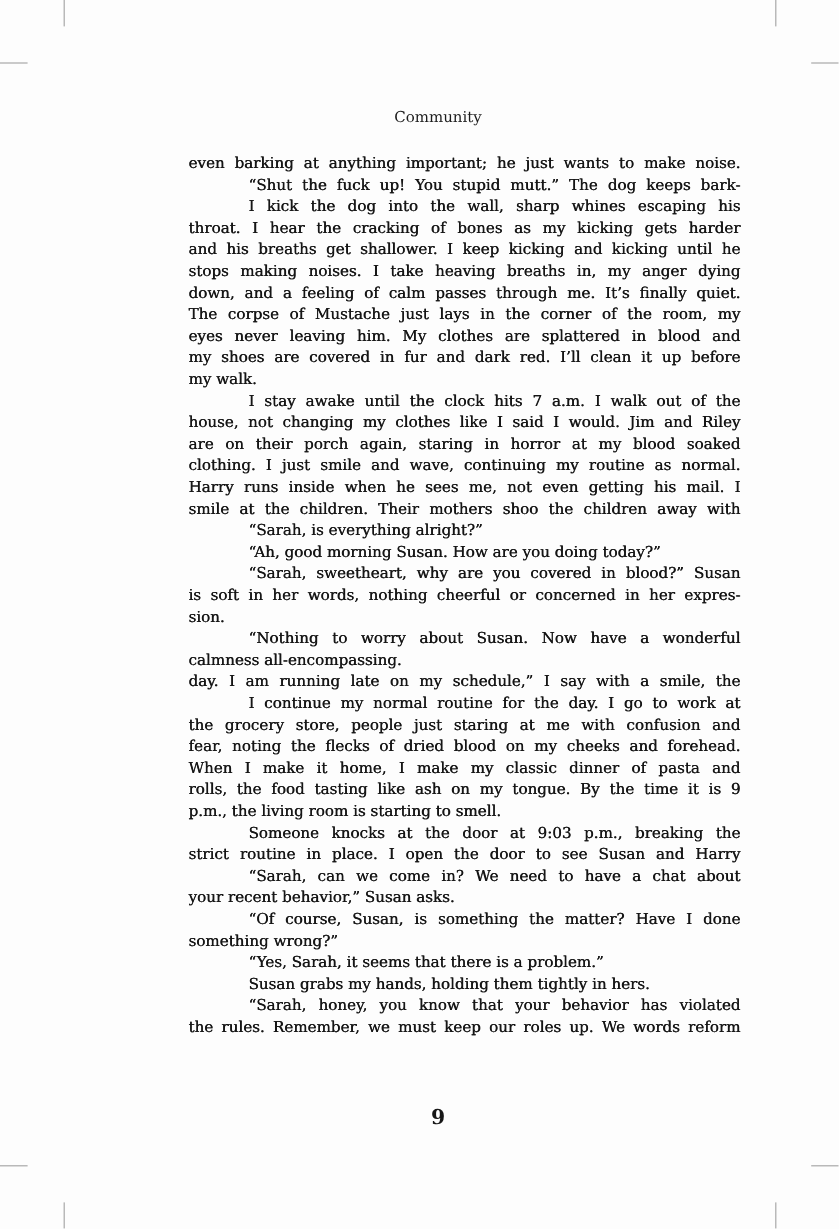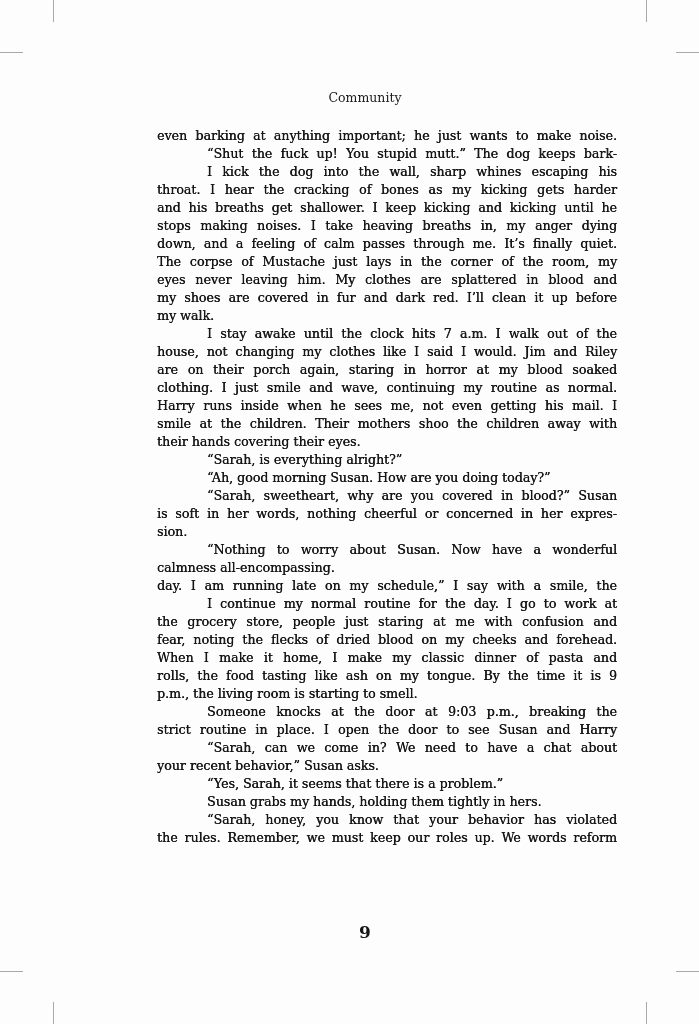--- a/index.html
+++ b/index.html
@@ -108,21 +108,20 @@
         <div class="line j">my shoes are covered in fur and dark red. I’ll clean it up before</div>
         <div class="line">my walk.</div>
       </div>
       <div class="para">
         <div class="line j indent">I stay awake until the clock hits 7 a.m. I walk out of the</div>
         <div class="line j">house, not changing my clothes like I said I would. Jim and Riley</div>
         <div class="line j">are on their porch again, staring in horror at my blood soaked</div>
         <div class="line j">clothing. I just smile and wave, continuing my routine as normal.</div>
         <div class="line j">Harry runs inside when he sees me, not even getting his mail. I</div>
         <div class="line j">smile at the children. Their mothers shoo the children away with</div>
-        <div class="line">their hands covering their eyes.</div>
       </div>
       <div class="para">
         <div class="line indent">“Sarah, is everything alright?”</div>
       </div>
       <div class="para">
         <div class="line indent">“Ah, good morning Susan. How are you doing today?”</div>
       </div>
       <div class="para">
         <div class="line j indent">“Sarah, sweetheart, why are you covered in blood?” Susan</div>
         <div class="line j">is soft in her words, nothing cheerful or concerned in her expres-</div>
@@ -143,20 +142,24 @@
       </div>
       <div class="para">
         <div class="line j indent">Someone knocks at the door at 9:03 p.m., breaking the</div>
         <div class="line j">strict routine in place. I open the door to see Susan and Harry</div>
       </div>
       <div class="para">
         <div class="line j indent">“Sarah, can we come in? We need to have a chat about</div>
         <div class="line">your recent behavior,” Susan asks.</div>
       </div>
       <div class="para">
+        <div class="line j indent">“Of course, Susan, is something the matter? Have I done</div>
+        <div class="line">something wrong?”</div>
+      </div>
+      <div class="para">
         <div class="line indent">“Yes, Sarah, it seems that there is a problem.”</div>
       </div>
       <div class="para">
         <div class="line indent">Susan grabs my hands, holding them tightly in hers.</div>
       </div>
       <div class="para">
         <div class="line j indent">“Sarah, honey, you know that your behavior has violated</div>
         <div class="line j">the rules. Remember, we must keep our roles up. We words reform</div>
       </div>
     </div>

